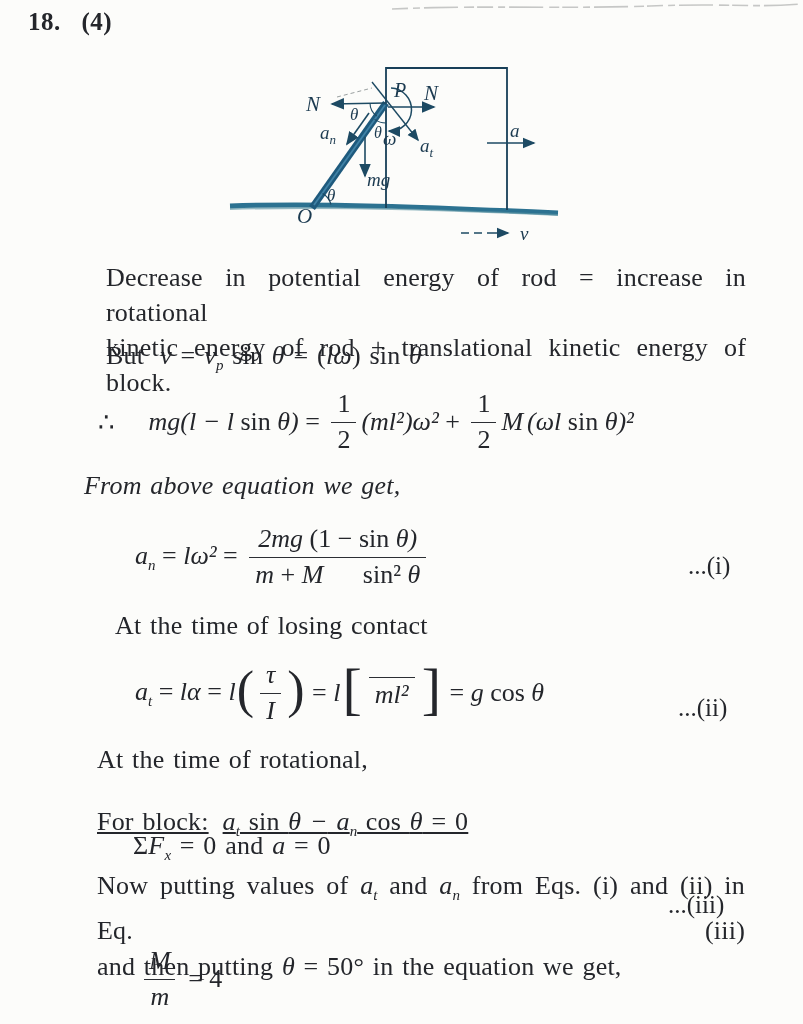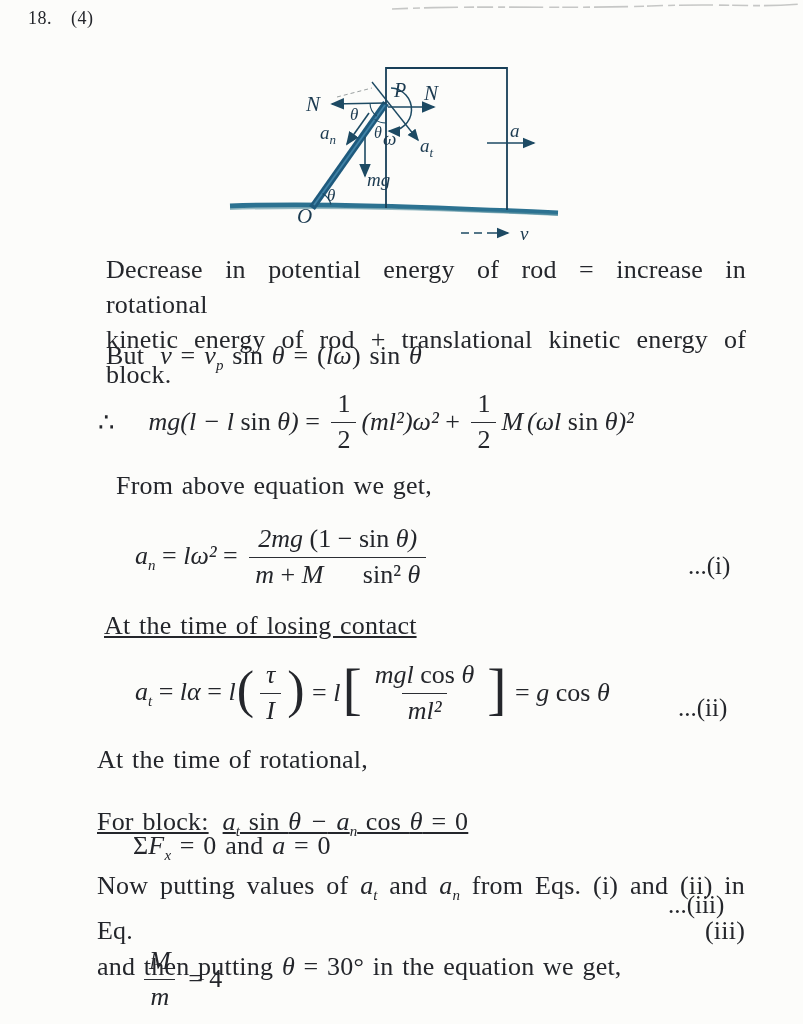--- a/index.html
+++ b/index.html
@@ -12,21 +12,21 @@
   .sb{font-size:15px;font-style:italic;vertical-align:-6px;letter-spacing:0;}
   .jline{width:640px;text-align:justify;text-align-last:justify;}
   .eq{display:flex;align-items:center;font-size:26px;}
   .eq .run{white-space:pre-wrap;}
   .frac{display:inline-flex;flex-direction:column;align-items:center;margin:0 5px;line-height:1.08;}
   .frac .nm{padding:0 6px 3px;}
   .frac .dn{padding:3px 6px 0;border-top:1.7px solid #2b2e33;}
   .bigd{font-size:52px;line-height:0;padding:0 1px;transform:translateY(-3px);font-weight:400;}
   .bigb{font-size:58px;line-height:0;padding:0 2px;transform:translateY(-4px);font-weight:400;}
   .marker{font-size:25px;}
-  .prob{font-size:18px;font-weight:normal;letter-spacing:.5px;}
+  .prob{font-size:25px;font-weight:bold;letter-spacing:.5px;}
   svg text{font-family:"Liberation Serif",serif;font-style:italic;fill:#1b3a50;}
 </style>
 </head>
 <body>
 
 <div id="page">
 
   <svg class="abs" style="left:390px;top:0;" width="413" height="14">
     <path d="M2,9 C 90,5 180,9 260,6 S 360,8 411,4" stroke="#b4b6b4" stroke-width="1.6" fill="none" stroke-dasharray="16 5 7 4 34 6 10 3" opacity="0.75"></path>
   </svg>
@@ -82,21 +82,21 @@
     <text x="99" y="148" font-size="17">θ</text>
     <text x="92" y="86" font-size="19"><tspan>a</tspan><tspan dy="5" font-size="13">n</tspan></text>
     <text x="155" y="92" font-size="19">ω</text>
     <text x="192" y="99" font-size="19"><tspan>a</tspan><tspan dy="5" font-size="13">t</tspan></text>
     <text x="139" y="133" font-size="19">mg</text>
     <text x="282" y="84" font-size="19">a</text>
     <text x="69" y="170" font-size="21">O</text>
     <text x="292" y="187" font-size="19">v</text>
   </svg>
 
-  <div class="abs txt" style="left:106px;top:252px;">
+  <div class="abs txt" style="left:106px;top:260px;">
     <div class="jline">Decrease in potential energy of rod = increase in rotational</div>
     <div class="jline">kinetic energy of rod + translational kinetic energy of block.</div>
   </div>
 
   <div class="abs txt" style="left:106px;top:338px;">
     <span>But</span><span style="display:inline-block;width:16px;"></span><span class="run" style="white-space:pre-wrap;"><span class="it">v</span><span class="rm"> = </span><span class="it">v</span><span class="sb">p</span><span class="rm"> sin </span><span class="it">θ</span><span class="rm"> = (</span><span class="it">lω</span><span class="rm">) sin </span><span class="it">θ</span></span>
   </div>
 
   <div class="abs eq" style="left:98px;top:386px;height:72px;">
     <span style="margin-right:34px;">∴</span>
@@ -106,66 +106,65 @@
         <span class="dn">2</span>
       </span>
     <span class="run"><span class="it">(ml²)ω²</span><span class="rm"> + </span></span>
     <span class="frac">
         <span class="nm">1</span>
         <span class="dn">2</span>
       </span>
     <span class="run"><span class="it">M</span><span style="display:inline-block;width:4px;"></span><span class="it">(ωl</span><span class="rm"> sin </span><span class="it">θ)²</span></span>
   </div>
 
-  <div class="abs txt" style="left:116px;top:468px;">From above equation we get,</div>
+  <div class="abs txt" style="left:84px;top:468px;font-style:italic;">From above equation we get,</div>
 
   <div class="abs eq" style="left:135px;top:518px;height:78px;">
     <span class="run"><span class="it">a</span><span class="sb">n</span><span class="rm"> = </span><span class="it">lω²</span><span class="rm"> = </span></span>
     <span class="frac">
       <span class="nm"><span class="it">2mg</span><span class="rm" style="white-space:pre-wrap;"> (1 − sin </span><span class="it">θ)</span></span>
       <span class="dn"><span class="it">m</span><span class="rm" style="white-space:pre-wrap;"> + </span><span class="it">M</span><span class="rm" style="white-space:pre-wrap;margin-left:33px;"> sin² </span><span class="it">θ</span></span>
     </span>
   </div>
   <div class="abs marker" style="left:688px;top:552px;">...(i)</div>
 
-  <div class="abs txt" style="left:104px;top:608px;text-decoration:underline;">At the time of losing contact</div>
+  <div class="abs txt" style="left:115px;top:608px;">At the time of losing contact</div>
 
   <div class="abs eq" style="left:135px;top:650px;height:86px;">
     <span class="run"><span class="it">a</span><span class="sb">t</span><span class="rm"> = </span><span class="it">lα</span><span class="rm"> = </span><span class="it">l</span></span>
     <span class="bigd">(</span>
     <span class="frac">
         <span class="nm it">τ</span>
         <span class="dn it">I</span>
       </span>
     <span class="bigd">)</span>
     <span class="run"><span class="rm"> = </span><span class="it">l</span></span>
     <span class="bigb">[</span>
     <span class="frac">
-      <span class="nm"><span class="it">mgl</span><span class="rm" style="white-space:pre-wrap;"> cos </span><span class="it">θ</span></span>
       <span class="dn it">ml²</span>
     </span>
     <span class="bigb">]</span>
     <span class="run"><span class="rm"> = </span><span class="it">g</span><span class="rm"> cos </span><span class="it">θ</span></span>
   </div>
   <div class="abs marker" style="left:678px;top:694px;">...(ii)</div>
 
   <div class="abs txt" style="left:97px;top:742px;">At the time of rotational,</div>
 
   <div class="abs txt" style="left:133px;top:828px;text-align:center;">
     <span class="run" style="white-space:pre-wrap;"><span class="rm">Σ</span><span class="it">F</span><span class="sb">x</span><span class="rm"> = 0 and </span><span class="it">a</span><span class="rm"> = 0</span></span>
   </div>
 
   <div class="abs txt" style="left:97px;top:804px;text-decoration:underline;">
     <span>For block:</span><span style="display:inline-block;width:14px;"></span><span class="run" style="white-space:pre-wrap;"><span class="it">a</span><span class="sb">t</span><span class="rm"> sin </span><span class="it">θ −</span><span class="it"> a</span><span class="sb">n</span><span class="rm"> cos </span><span class="it">θ</span><span class="rm"> = 0</span></span>
   </div>
   <div class="abs marker" style="left:668px;top:848px;margin-top:43px;">...(iii)</div>
 
   <div class="abs txt" style="left:97px;top:868px;width:648px;line-height:36px;">
     <div class="jline" style="width:648px;white-space:pre-wrap;"><span class="rm">Now putting values of </span><span class="it">a</span><span class="sb">t</span><span class="rm"> and </span><span class="it">a</span><span class="sb">n</span><span class="rm"> from Eqs. (i) and (ii) in Eq. (iii)</span></div>
-    <div style="white-space:pre-wrap;"><span class="rm">and then putting </span><span class="it">θ</span><span class="rm"> = 30° in the equation we get,</span></div>
+    <div style="white-space:pre-wrap;"><span class="rm">and then putting </span><span class="it">θ</span><span class="rm"> = 50° in the equation we get,</span></div>
   </div>
 
   <div class="abs eq" style="left:138px;top:946px;height:66px;">
     <span class="frac">
         <span class="nm it">M</span>
         <span class="dn it">m</span>
       </span>
     <span class="run rm"> = 4</span>
   </div>
 

